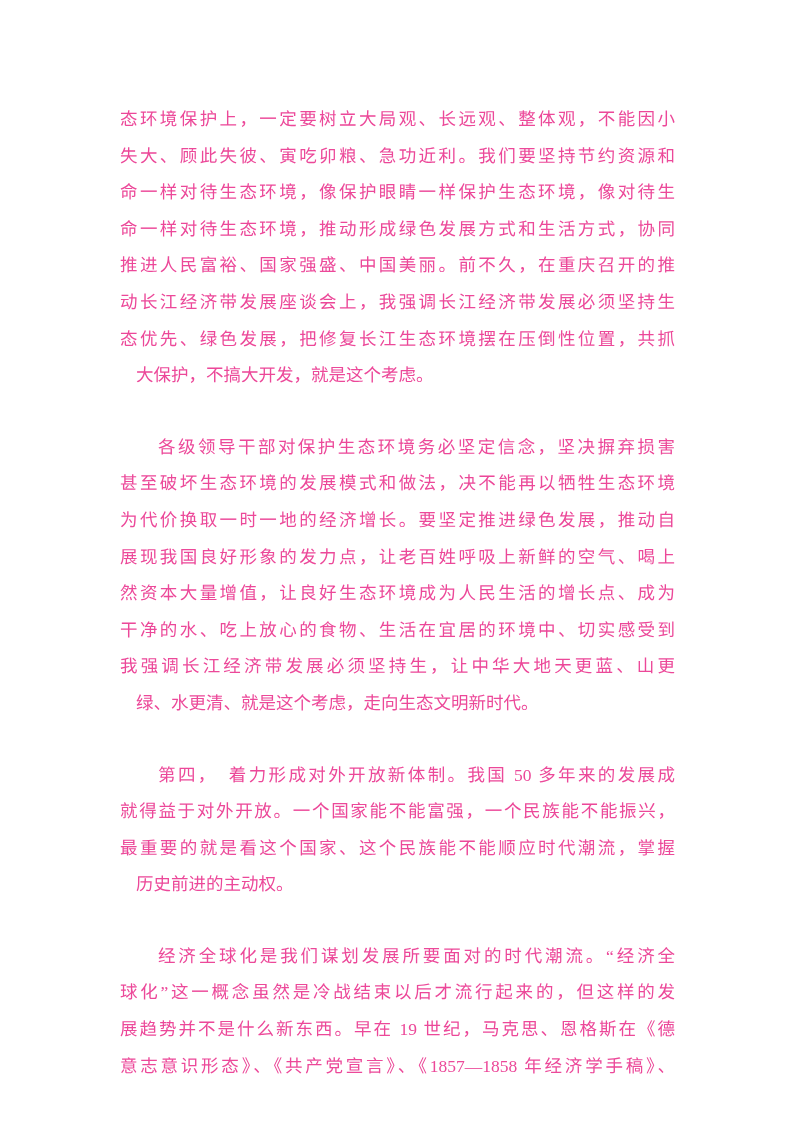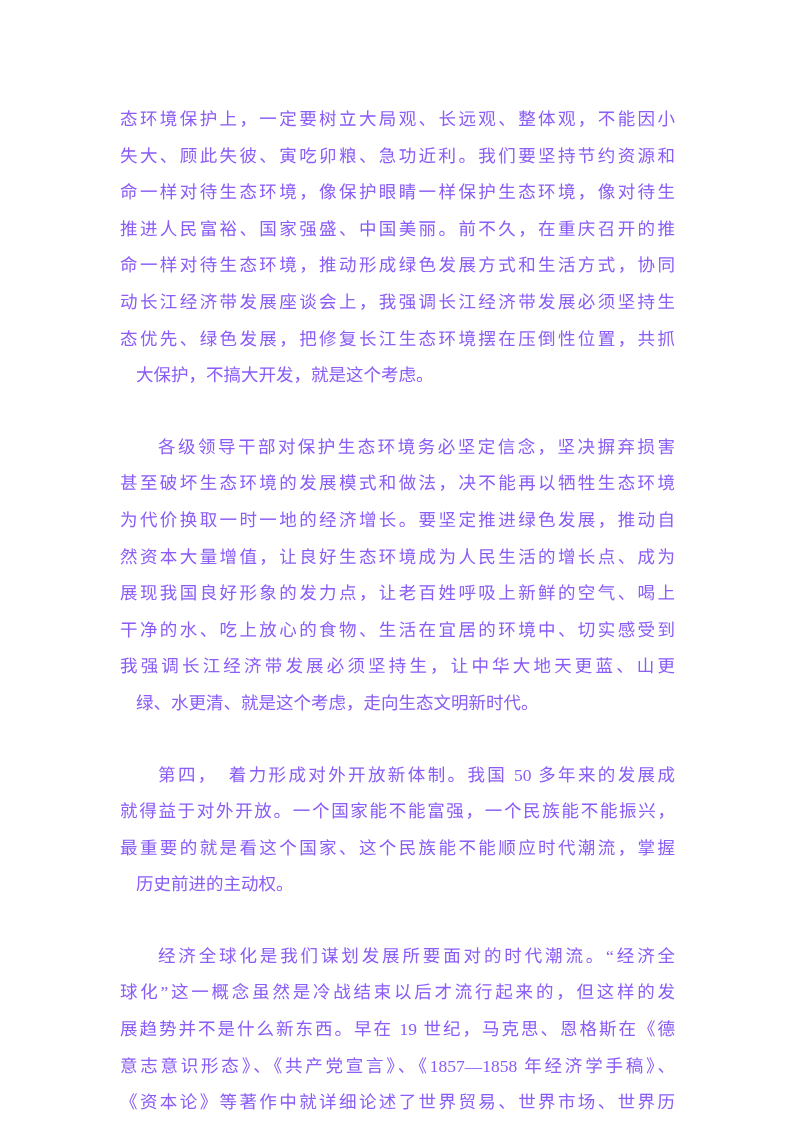--- a/index.html
+++ b/index.html
@@ -22,21 +22,21 @@
     width: 555px;
   }
   .paragraph {
     margin: 0;
     padding: 0;
   }
   .text-line {
     font-size: 17.5px;
     line-height: 36.6px;
     height: 36.6px;
-    color: #8b5cf6;
+    color: #ec4899;
     text-align: justify;
     text-align-last: justify;
     overflow: hidden;
     -webkit-font-smoothing: antialiased;
   }
   .text-line.indent {
     text-indent: 38px;
     margin-top: 35px;
   }
   .text-line.para-end {
@@ -46,43 +46,42 @@
 </style>
 </head>
 <body>
 
 <div class="page">
   <div class="page-text" style="color: rgb(38, 38, 38);">
       <div class="paragraph">
         <div class="text-line">态环境保护上，一定要树立大局观、长远观、整体观，不能因小</div>
         <div class="text-line">失大、顾此失彼、寅吃卯粮、急功近利。我们要坚持节约资源和</div>
         <div class="text-line">命一样对待生态环境，像保护眼睛一样保护生态环境，像对待生</div>
+        <div class="text-line">命一样对待生态环境，推动形成绿色发展方式和生活方式，协同</div>
         <div class="text-line">推进人民富裕、国家强盛、中国美丽。前不久，在重庆召开的推</div>
-        <div class="text-line">命一样对待生态环境，推动形成绿色发展方式和生活方式，协同</div>
         <div class="text-line">动长江经济带发展座谈会上，我强调长江经济带发展必须坚持生</div>
         <div class="text-line">态优先、绿色发展，把修复长江生态环境摆在压倒性位置，共抓</div>
         <div class="text-line para-end">大保护，不搞大开发，就是这个考虑。</div>
       </div>
       <div class="paragraph">
         <div class="text-line indent">各级领导干部对保护生态环境务必坚定信念，坚决摒弃损害</div>
         <div class="text-line">甚至破坏生态环境的发展模式和做法，决不能再以牺牲生态环境</div>
         <div class="text-line">为代价换取一时一地的经济增长。要坚定推进绿色发展，推动自</div>
+        <div class="text-line">展现我国良好形象的发力点，让老百姓呼吸上新鲜的空气、喝上</div>
         <div class="text-line">然资本大量增值，让良好生态环境成为人民生活的增长点、成为</div>
-        <div class="text-line">展现我国良好形象的发力点，让老百姓呼吸上新鲜的空气、喝上</div>
         <div class="text-line">干净的水、吃上放心的食物、生活在宜居的环境中、切实感受到</div>
         <div class="text-line">我强调长江经济带发展必须坚持生，让中华大地天更蓝、山更</div>
         <div class="text-line para-end">绿、水更清、就是这个考虑，走向生态文明新时代。</div>
       </div>
       <div class="paragraph">
         <div class="text-line indent">第四，　着力形成对外开放新体制。我国 50 多年来的发展成</div>
         <div class="text-line">就得益于对外开放。一个国家能不能富强，一个民族能不能振兴，</div>
         <div class="text-line">最重要的就是看这个国家、这个民族能不能顺应时代潮流，掌握</div>
         <div class="text-line para-end">历史前进的主动权。</div>
       </div>
       <div class="paragraph">
         <div class="text-line indent">经济全球化是我们谋划发展所要面对的时代潮流。“经济全</div>
         <div class="text-line">球化”这一概念虽然是冷战结束以后才流行起来的，但这样的发</div>
         <div class="text-line">展趋势并不是什么新东西。早在 19 世纪，马克思、恩格斯在《德</div>
         <div class="text-line">意志意识形态》、《共产党宣言》、《1857—1858 年经济学手稿》、</div>
-        <div class="text-line">《资本论》等著作中就详细论述了世界贸易、世界市场、世界历</div>
       </div>
     </div>
 </div>
 
 </body></html>

